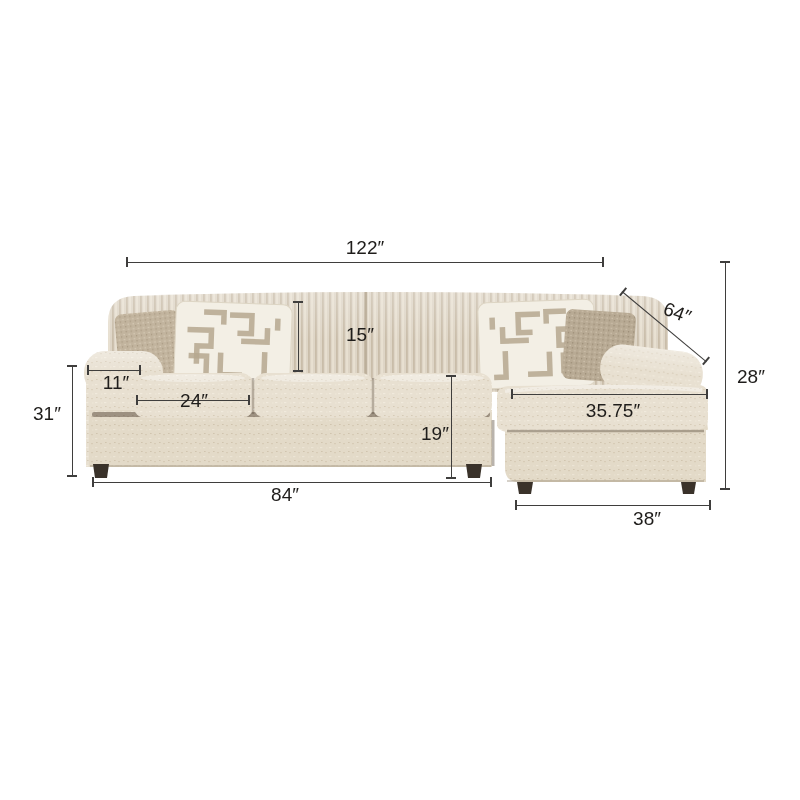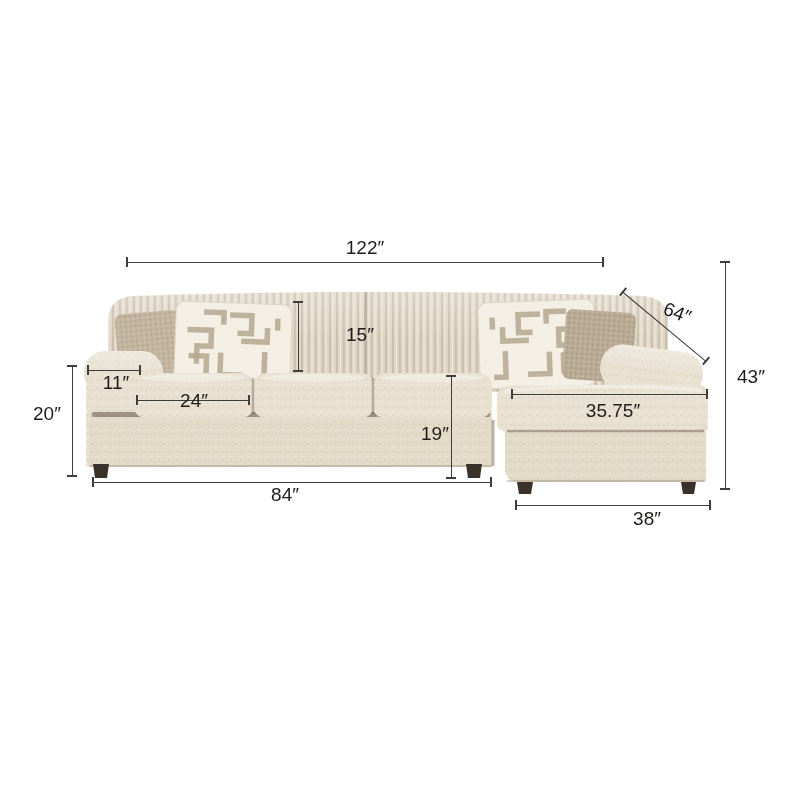--- a/index.html
+++ b/index.html
@@ -183,41 +183,41 @@
     <div class="dimlab center" style="left:365px;top:238px;">122″</div>
   </div>
 
   <div class="dim">
     <div class="hline diag" style="left:622px;top:291px;width:110px;transform:rotate(39.8deg);"></div>
     <div class="dimlab" style="left:677px;top:303px;transform:translateX(-50%) rotate(21deg);">64″</div>
   </div>
 
   <div class="dim">
     <div class="vline" style="left:725px;top:261px;height:229px;"></div>
-    <div class="dimlab" style="left:737px;top:367px;">43″</div>
+    <div class="dimlab" style="left:737px;top:367px;">28″</div>
   </div>
 
   <div class="dim">
     <div class="vline" style="left:298px;top:301px;height:71px;"></div>
     <div class="dimlab" style="left:309px;top:325px;margin-left:37px;">15″</div>
   </div>
 
   <div class="dim">
     <div class="hline" style="left:87px;top:370px;width:54px;"></div>
     <div class="dimlab center" style="left:116px;top:373px;text-align:right;">11″</div>
   </div>
 
   <div class="dim">
     <div class="hline" style="left:136px;top:400px;width:114px;"></div>
     <div class="dimlab center" style="left:194px;top:391px;">24″</div>
   </div>
 
   <div class="dim">
     <div class="vline" style="left:72px;top:365px;height:112px;"></div>
-    <div class="dimlab" style="left:33px;top:404px;">20″</div>
+    <div class="dimlab" style="left:33px;top:404px;">31″</div>
   </div>
 
   <div class="dim">
     <div class="vline" style="left:451px;top:375px;height:104px;"></div>
     <div class="dimlab" style="left:421px;top:424px;">19″</div>
   </div>
 
   <div class="dim">
     <div class="hline" style="left:92px;top:482px;width:400px;"></div>
     <div class="dimlab center" style="left:285px;top:485px;">84″</div>

